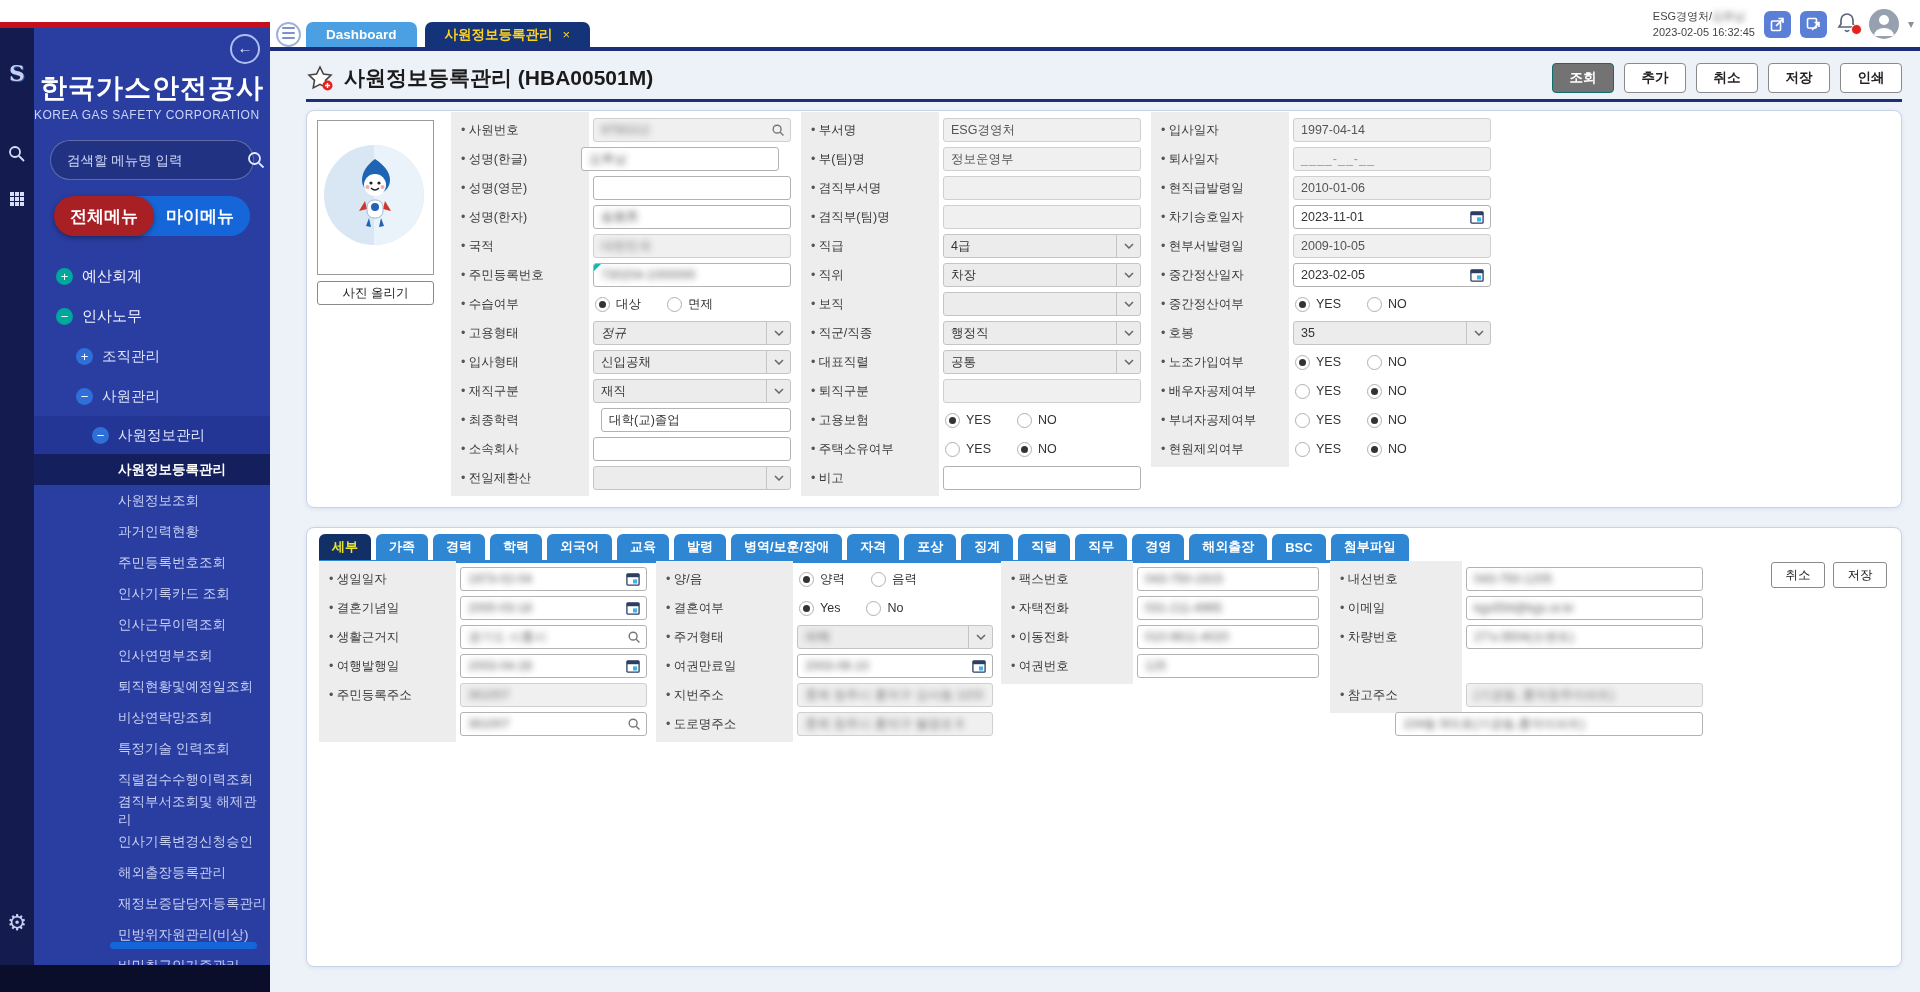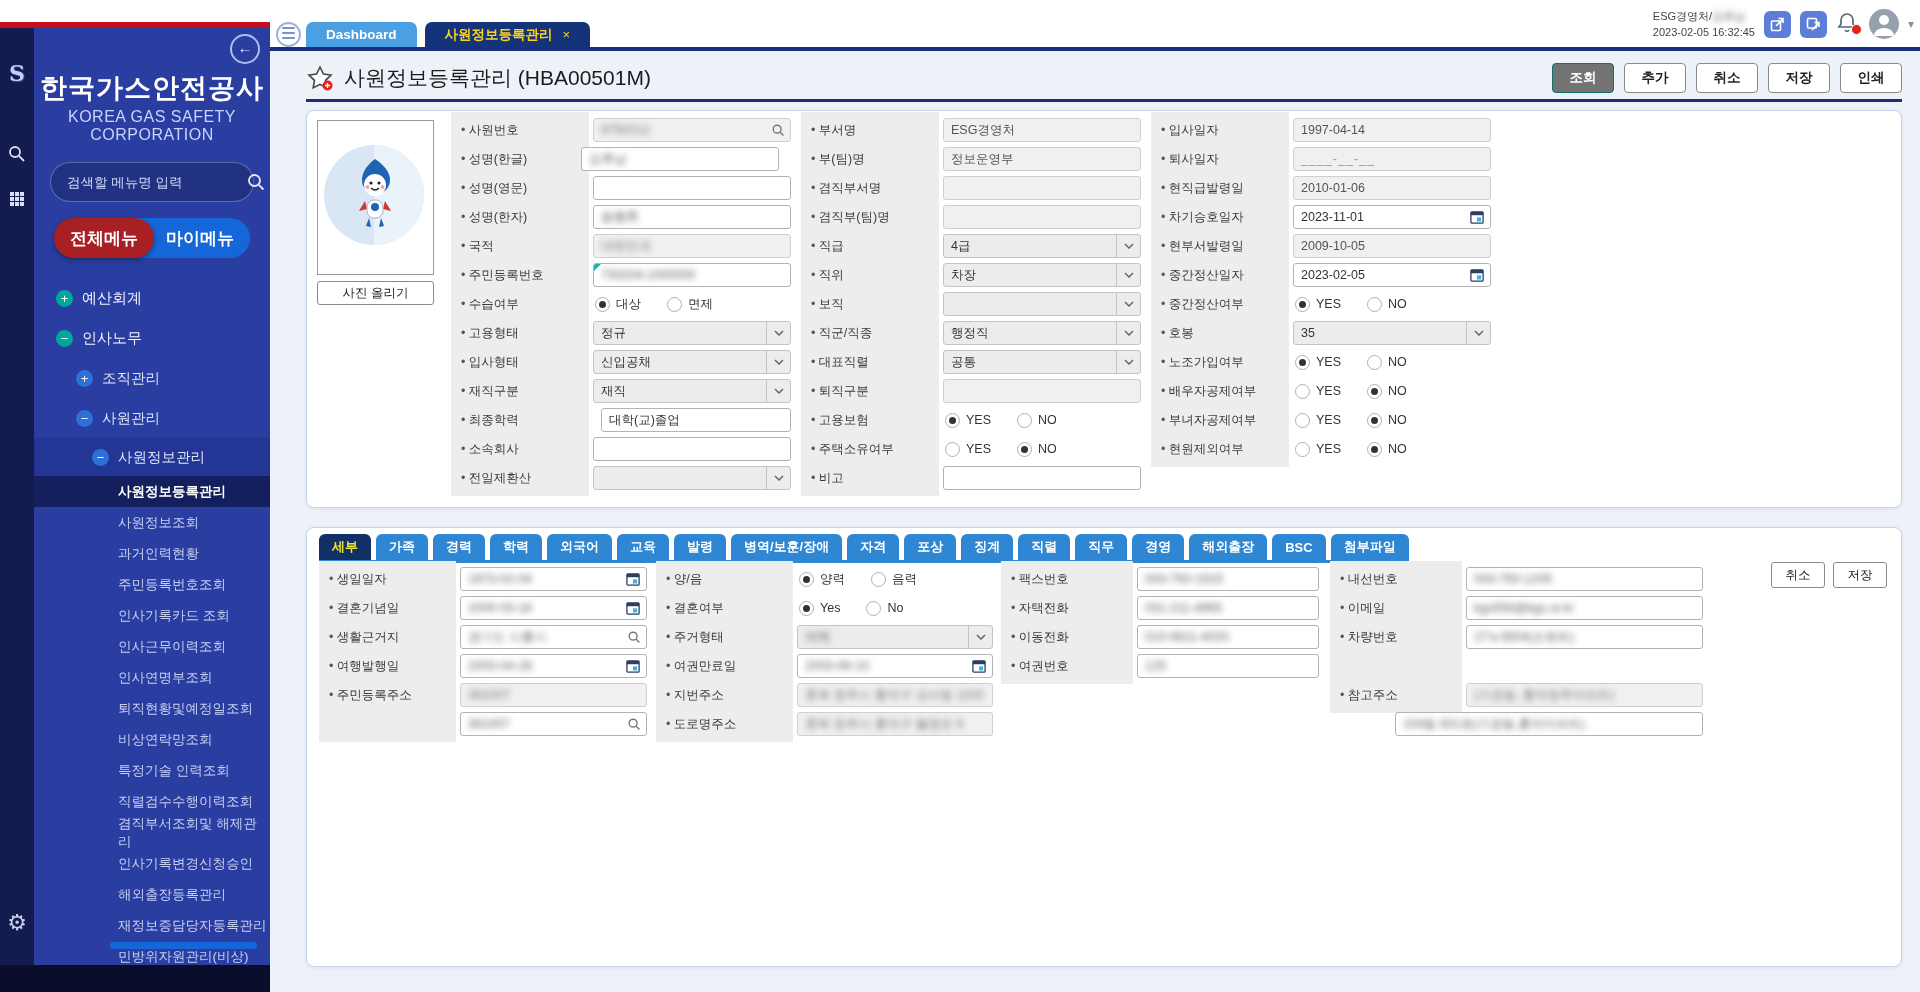--- a/index.html
+++ b/index.html
@@ -14,21 +14,21 @@
   .slogo{top:38px;font-weight:bold;font-size:22px;color:#d8453c;text-shadow:1px 1px 0 #2b56b4;font-family:"DejaVu Serif",serif;}
   .rsearch{top:122px;}
   .rgrid{top:168px;}
   .rgear{bottom:30px;font-size:22px;color:#7c8bd0;font-family:"DejaVu Sans",sans-serif;}
   
   .sidebar{position:absolute;left:34px;top:22px;bottom:27px;width:236px;background:#2a3da0;z-index:20;overflow:hidden;}
   .sb-bottom{position:absolute;left:0;bottom:0;width:270px;height:27px;background:#0a0e2a;z-index:25;}
   .collapse{position:absolute;right:10px;top:12px;width:26px;height:26px;border:2px solid #aebdf2;border-radius:50%;
             color:#dfe6ff;font-size:15px;line-height:23px;text-align:center;}
   .orgname{margin-top:48px;text-align:center;color:#fff;font-size:27px;font-weight:bold;letter-spacing:1px;}
-  .orgname-en{text-align:center;color:#c9d4fa;font-size:16px;letter-spacing:.5px;margin-top:2px;}
+  .orgname-en{text-align:left;color:#c9d4fa;font-size:12px;letter-spacing:.5px;margin-top:2px;}
   .sb-search{position:relative;margin:18px 16px 0 16px;height:38px;border-radius:20px;background:rgba(0,0,0,.18);
              border:1px solid rgba(255,255,255,.28);display:flex;align-items:center;padding:0 14px;}
   .sb-search input{flex:1;background:transparent;border:none;outline:none;color:#eef2ff;font-size:13.5px;}
   .sb-search input::placeholder{color:#ccd5f6;}
   .menu-pills{display:flex;margin:16px 20px 0 20px;height:40px;position:relative;}
   .pill{flex:1;display:flex;align-items:center;justify-content:center;color:#fff;font-size:17px;font-weight:bold;}
   .pill.all{background:#a81f24;border-radius:22px;z-index:2;box-shadow:0 2px 5px rgba(0,0,0,.35);}
   .pill.my{background:#1566d8;border-radius:0 22px 22px 0;margin-left:-22px;padding-left:18px;z-index:1;}
   .tree{margin-top:20px;}
   .titem{display:flex;align-items:center;color:#c7d0f4;cursor:pointer;}
@@ -52,21 +52,21 @@
   .mtab .close{margin-left:10px;font-weight:normal;font-size:13px;}
   .usercluster{position:absolute;right:6px;top:-18px;height:40px;display:flex;align-items:center;gap:9px;}
   .usertext{text-align:left;font-size:11px;color:#444;line-height:1.5;}
   .iconbtn{width:27px;height:27px;border-radius:6px;background:#5b7fd6;display:flex;align-items:center;justify-content:center;}
   .bellwrap{position:relative;width:24px;height:26px;}
   .reddot{position:absolute;right:-2px;bottom:2px;width:9px;height:9px;border-radius:50%;background:#e5231b;border:1.5px solid #fff;}
   .avatar{width:30px;height:30px;border-radius:50%;background:#97a0ae;overflow:hidden;display:flex;align-items:center;justify-content:center;}
   .caret{color:#8a8f99;font-size:12px;}
   
   .titlebar{position:absolute;left:306px;top:58px;right:18px;height:40px;display:flex;align-items:center;z-index:10;}
-  .pagetitle{font-size:21px;font-weight:normal;color:#1b1b1b;margin-left:10px;}
+  .pagetitle{font-size:21px;font-weight:bold;color:#1b1b1b;margin-left:10px;}
   .actions{margin-left:auto;display:flex;gap:10px;}
   .pbtn{min-width:62px;height:30px;background:#fff;border:1px solid #8a8a8a;border-radius:4px;
         font-size:13.5px;font-weight:bold;color:#222;font-family:inherit;cursor:pointer;}
   .pbtn.primary{background:#737373;border-color:#0e6f6b;color:#fff;}
   .titleline{position:absolute;left:306px;top:99px;right:18px;height:3px;background:#1d2f7c;}
   
   .panel{position:absolute;left:306px;width:1596px;background:#fff;border:1px solid #c9d3e8;border-radius:8px;
          box-shadow:0 1px 4px rgba(30,60,120,.08);box-sizing:border-box;}
   .panel1{top:110px;height:398px;}
   .panel2{top:527px;height:440px;}
@@ -412,21 +412,21 @@
                   <span class="rdot"></span>
                   <span>면제</span>
                 </span>
               </div>
             </div>
           </div>
           <div class="frow">
             <div class="flabel" style="width: 138px;">
               <span>고용형태</span>
             </div>
-            <div class="fval" style="width: 198px;">
+            <div class="fval" style="width: 198px; font-style: italic;">
               <div class="inp sel">
                 <span>정규</span>
                 <span class="chevbox">
                   <svg width="10" height="6" viewBox="0 0 10 6">
                     <path d="M1 1l4 4 4-4" fill="none" stroke="#666" stroke-width="1.5"></path>
                   </svg>
                 </span>
               </div>
             </div>
           </div>

